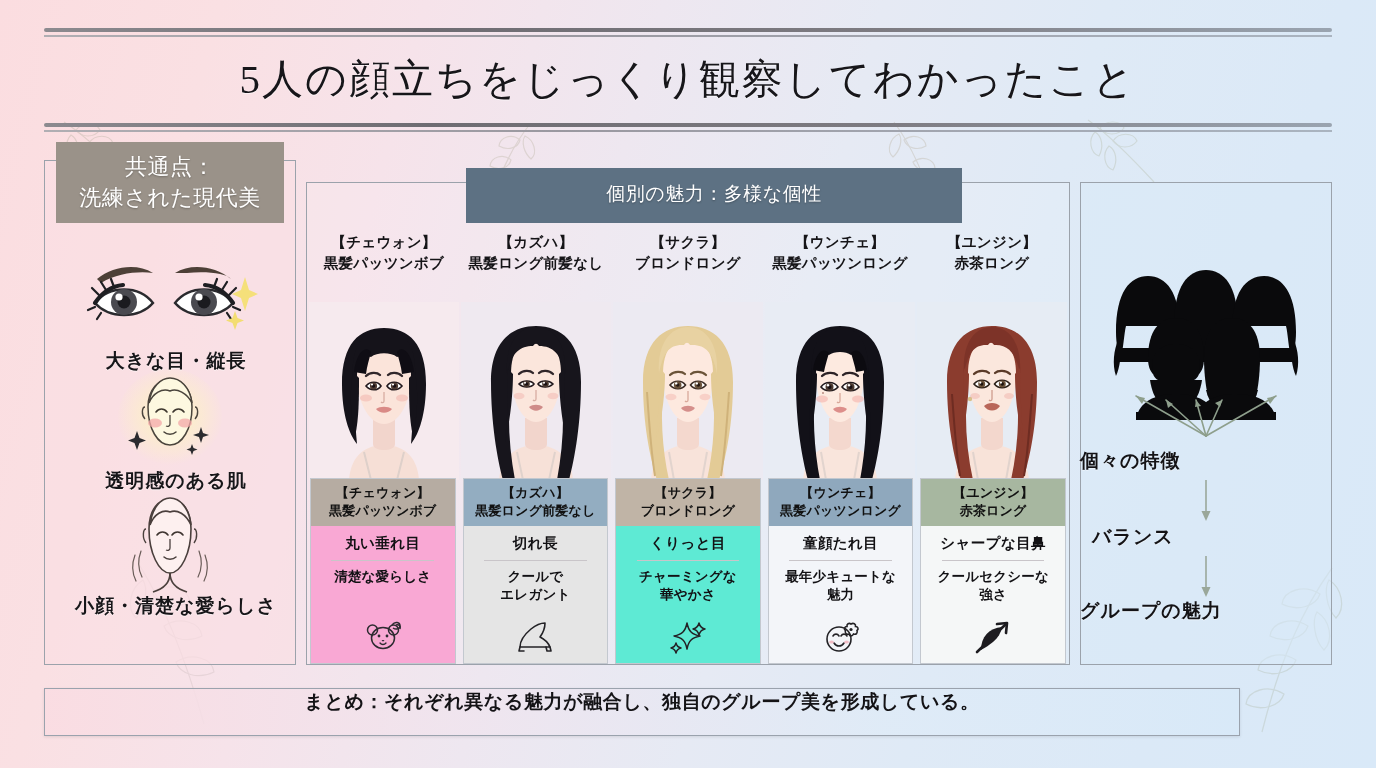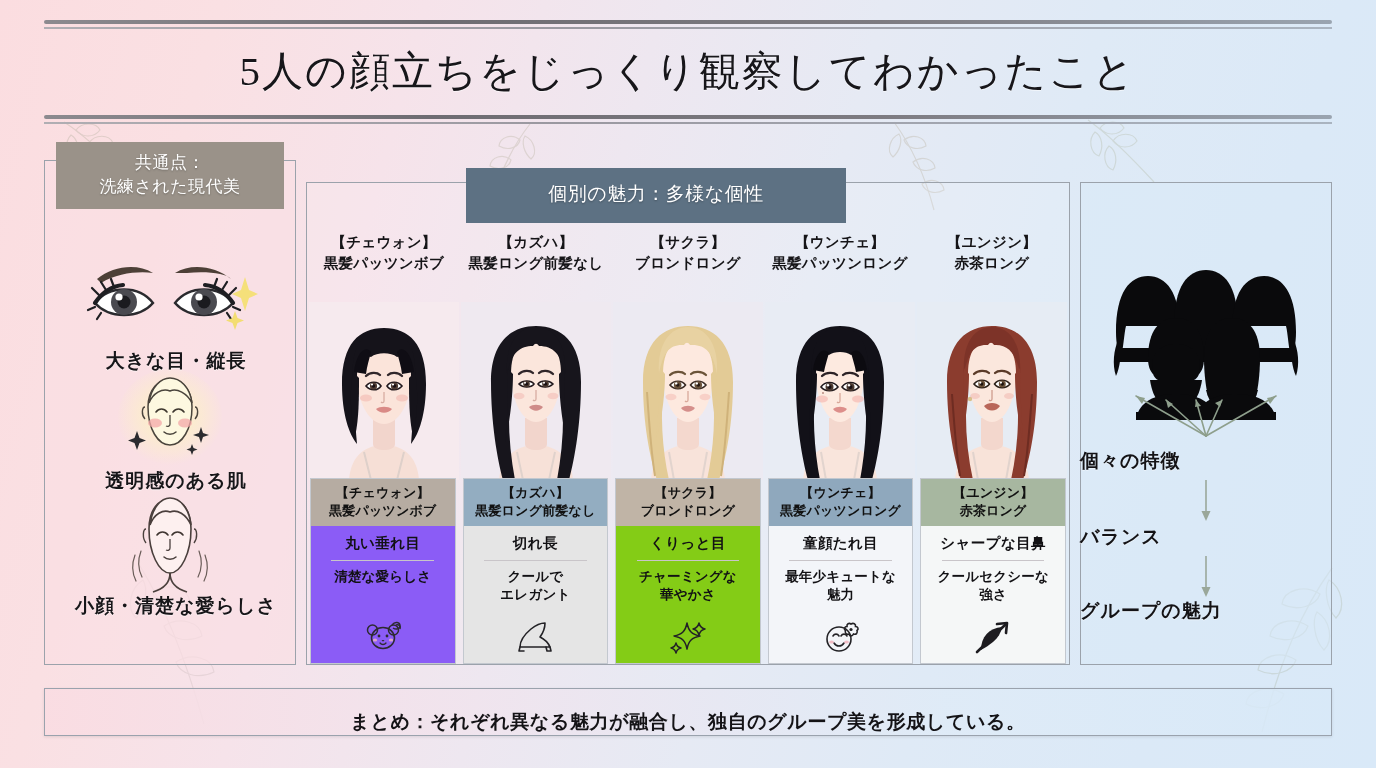--- a/index.html
+++ b/index.html
@@ -21,21 +21,21 @@
     height: 768px;
   }
 
   
   .leaf { position: absolute; opacity: .38; pointer-events: none; }
   .leaf svg { display: block; }
 
   
   .title-block {
     position: absolute;
-    left: 44px; top: 20px;
+    left: 44px; top: 28px;
     width: 1288px;
   }
   .rule { width: 100%; }
   .rule-top   { height: 10px; }
   .rule-bot   { height: 10px; }
   .rule .thick {
     height: 4px;
     background: linear-gradient(90deg,#8c8a8f 0%,#6e6c72 30%,#7d7b81 65%,#9aa4b0 100%);
     border-radius: 2px;
   }
@@ -58,21 +58,21 @@
   
   .panel {
     position: absolute;
     border: 1.5px solid #9ba2ab;
     background: rgba(255,255,255,.14);
   }
   .banner {
     position: absolute;
     color: #fff;
     text-align: center;
-    font-size: 17px;
+    font-size: 22px;
     line-height: 1.42;
     padding: 9px 10px 10px;
     letter-spacing: .5px;
     text-shadow: 0 1px 2px rgba(0,0,0,.28);
     font-weight: 500;
   }
 
   
   #left-panel {
     left: 44px; top: 160px;
@@ -98,21 +98,21 @@
   }
 
   
   #center-panel {
     left: 306px; top: 182px;
     width: 764px; height: 483px;
     background: rgba(255,255,255,.10);
   }
   #center-banner {
     left: 466px; top: 168px;
-    width: 380px;
+    width: 496px;
     background: #5d7183;
     padding: 13px 24px 15px;
     font-size: 19px;
   }
 
   .people-row {
     position: absolute;
     left: 308px; top: 232px;
     width: 760px; height: 248px;
     display: flex;
@@ -220,28 +220,28 @@
   .flow-arrow {
     position: absolute;
     left: 1080px; width: 252px;
     display: flex; justify-content: center;
   }
 
   
   #summary {
     position: absolute;
     left: 44px; top: 688px;
-    width: 1288px; height: 48px;
+    width: 1196px; height: 48px;
     border: 1.5px solid #9aa2ad;
     background: linear-gradient(90deg,
        rgba(250,220,226,.86) 0%,
        rgba(240,228,238,.80) 35%,
        rgba(223,235,247,.84) 70%,
        rgba(216,233,248,.86) 100%);
-    display: flex; align-items: flex-end; justify-content: center;
+    display: flex; align-items: flex-start; justify-content: center;
     box-shadow: 0 1px 3px rgba(0,0,0,.10);
   }
   #summary .txt {
     font-size: 19px;
     font-weight: 700;
     color: #141316;
     letter-spacing: .6px;
   }
 </style>
 </head>
@@ -636,21 +636,21 @@
     </div>
   </div>
 
   <div class="cards-row">
 
     <div class="card">
       <div class="card-head" style="background:#b6aca2;">
         <div>【チェウォン】</div>
         <div>黒髪パッツンボブ</div>
       </div>
-      <div class="card-body" style="background:#8b5cf6;justify-content:flex-end;">
+      <div class="card-body" style="background:#f9a8d4;justify-content:flex-end;">
         <div class="card-feature">丸い垂れ目</div>
         <div class="card-div"></div>
         <div class="card-charm" style="white-space:pre-line;">清楚な愛らしさ</div>
         <div class="card-icon">
           <svg width="40" height="36" viewBox="0 0 40 36">
             <g fill="none" stroke="#2d2b30" stroke-width="1.5">
               <circle cx="9.5" cy="11" r="5"></circle>
               <circle cx="30.5" cy="11" r="5"></circle>
               <ellipse cx="20" cy="19" rx="11.5" ry="10.5"></ellipse>
               <path d="M29 6 C32 2 37 3 37 7 C37 10 33 11 30 9"></path>
@@ -687,21 +687,21 @@
           </svg>
         </div>
       </div>
     </div>
 
     <div class="card">
       <div class="card-head" style="background:#c0b4a6;">
         <div>【サクラ】</div>
         <div>ブロンドロング</div>
       </div>
-      <div class="card-body" style="background:#84cc16;">
+      <div class="card-body" style="background:#5eead4;">
         <div class="card-feature">くりっと目</div>
         <div class="card-div"></div>
         <div class="card-charm" style="white-space:pre-line;">チャーミングな
 華やかさ</div>
         <div class="card-icon">
           <svg width="42" height="36" viewBox="0 0 42 36">
             <g fill="none" stroke="#232226" stroke-width="1.5" stroke-linejoin="round">
               <path d="M20 4 C21.5 12 25 15.5 33 17 C25 18.5 21.5 22 20 30 C18.5 22 15 18.5 7 17 C15 15.5 18.5 12 20 4Z"></path>
               <path d="M32 4 C32.8 7.5 34.5 9.2 38 10 C34.5 10.8 32.8 12.5 32 16 C31.2 12.5 29.5 10.8 26 10 C29.5 9.2 31.2 7.5 32 4Z"></path>
               <path d="M9 24 C9.7 27 11 28.3 14 29 C11 29.7 9.7 31 9 34 C8.3 31 7 29.7 4 29 C7 28.3 8.3 27 9 24Z"></path>
@@ -807,21 +807,21 @@
     </svg>
   </div>
 
   <div class="flow-item" style="top:448px;">個々の特徴</div>
   <div class="flow-arrow" style="top:480px;">
     <svg width="14" height="42" viewBox="0 0 14 42">
       <path d="M7 0 L7 33" stroke="#9aa79a" stroke-width="1.6" fill="none"></path>
       <path d="M7 41 L2.5 31 L11.5 31Z" fill="#9aa79a"></path>
     </svg>
   </div>
-  <div class="flow-item" style="top:524px;">バランス</div>
+  <div class="flow-item" style="top:524px;margin-left:12px;">バランス</div>
   <div class="flow-arrow" style="top:556px;">
     <svg width="14" height="42" viewBox="0 0 14 42">
       <path d="M7 0 L7 33" stroke="#9aa79a" stroke-width="1.6" fill="none"></path>
       <path d="M7 41 L2.5 31 L11.5 31Z" fill="#9aa79a"></path>
     </svg>
   </div>
   <div class="flow-item" style="top:598px;">グループの魅力</div>
 
   <div id="summary">
     <span class="txt">まとめ：それぞれ異なる魅力が融合し、独自のグループ美を形成している。</span>

